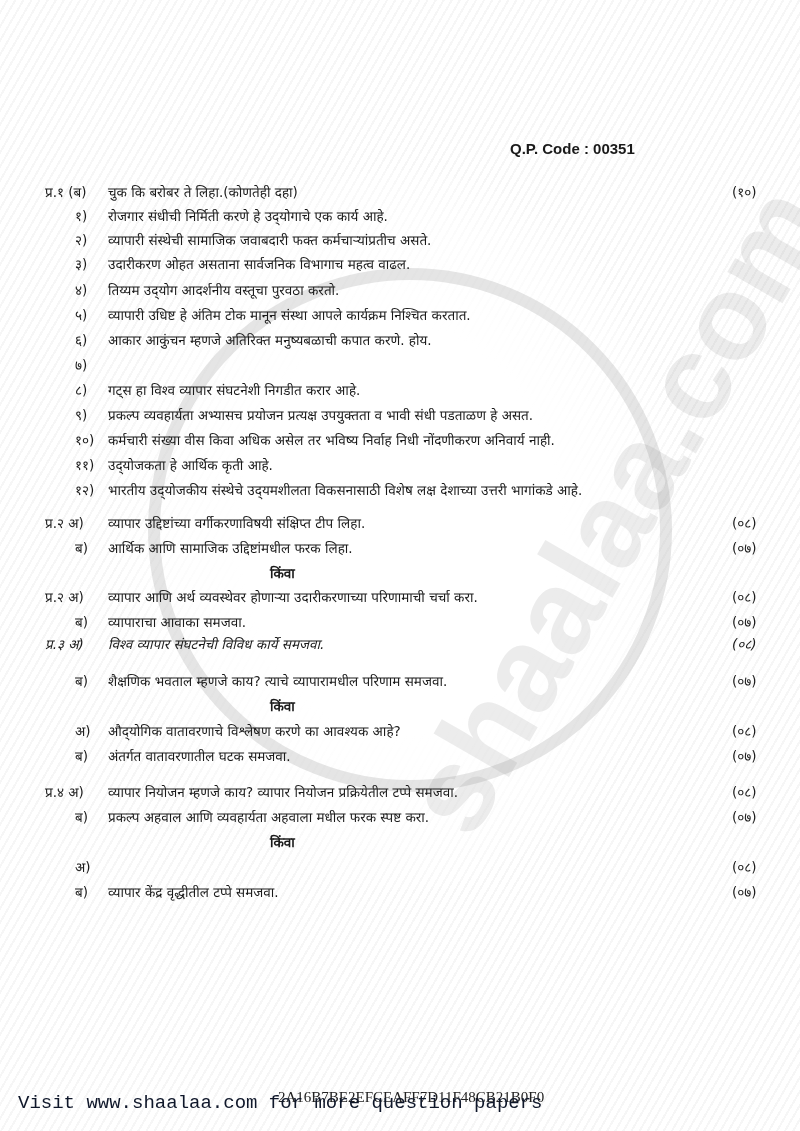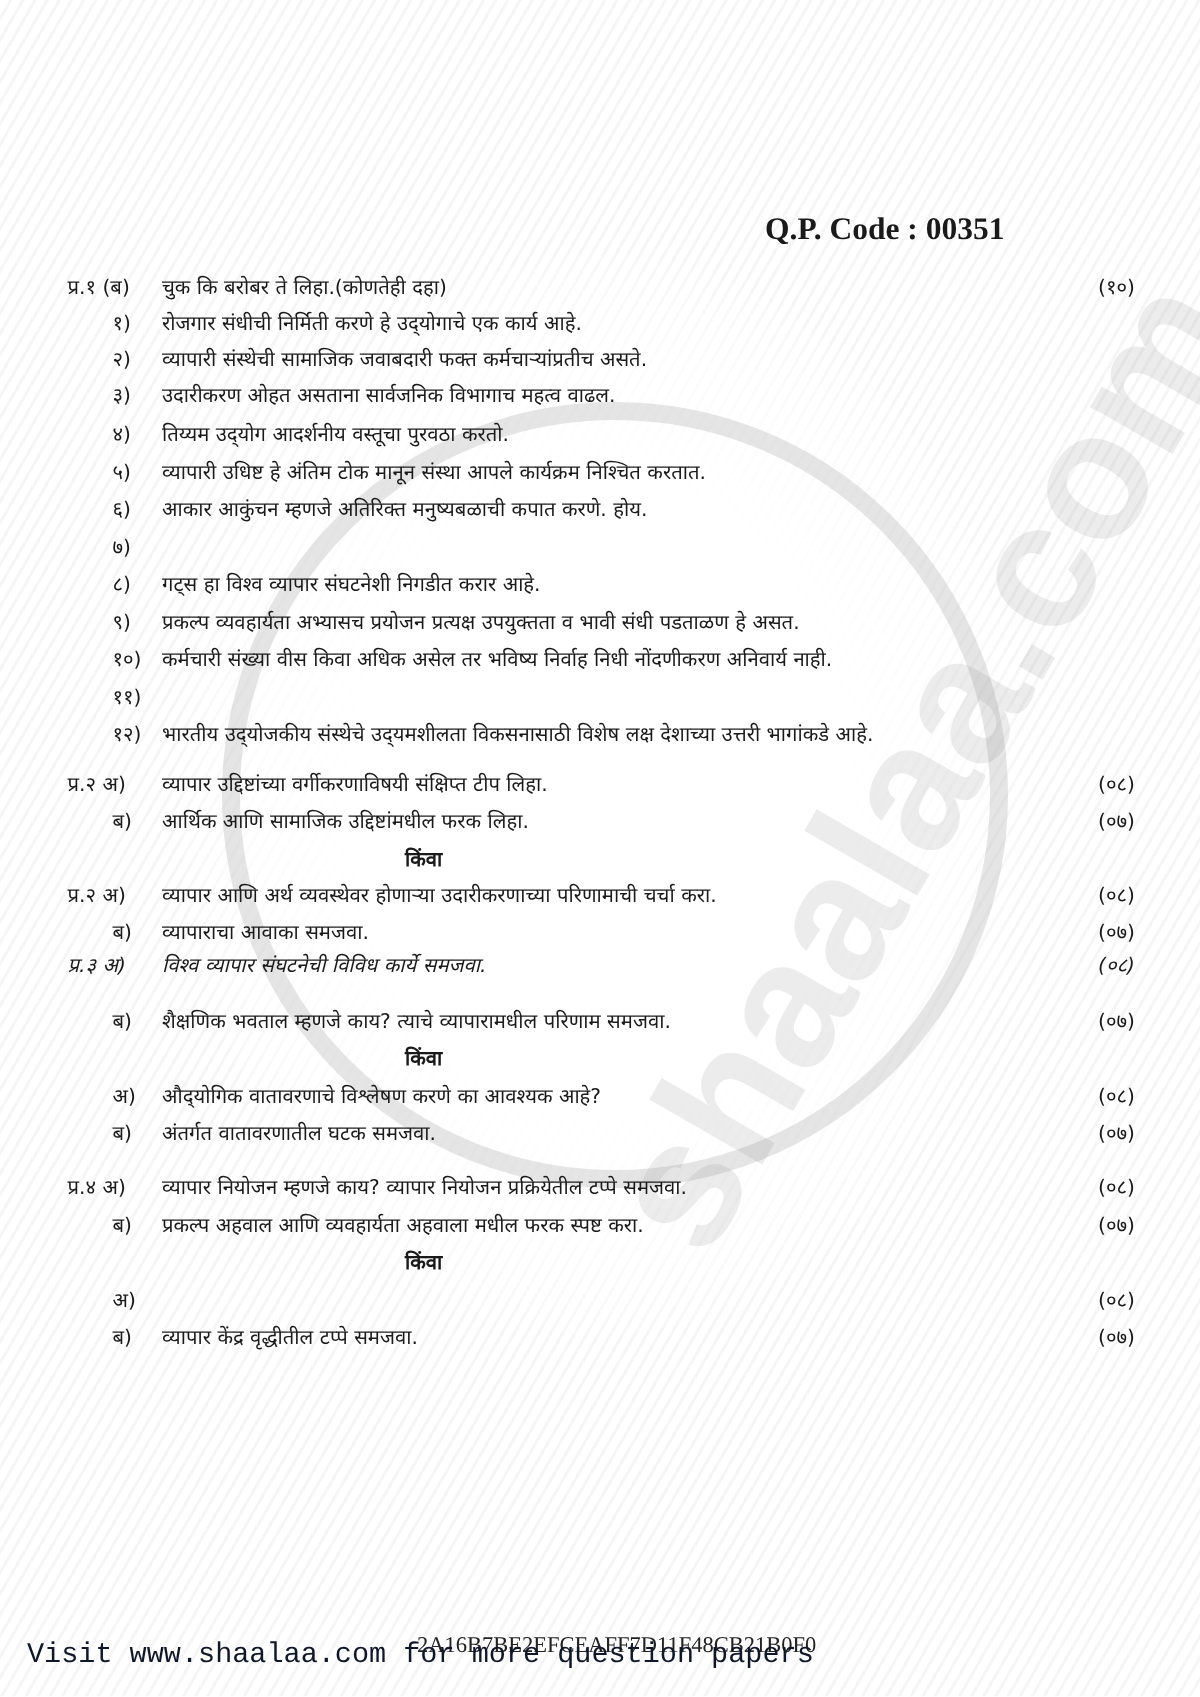--- a/index.html
+++ b/index.html
@@ -23,21 +23,21 @@
       border-radius: 50%; border: 12px solid rgba(160,160,160,0.28);
       pointer-events: none;
     }
     .wm-logo {
       position: absolute; left: 255px; top: 440px; transform: rotate(-60deg);
       font-family: "Liberation Sans", sans-serif; font-size: 120px; font-weight: bold;
       color: rgba(150,150,150,0.18); pointer-events: none; white-space: nowrap;
     }
     .qp-code {
       position: absolute; left: 510px; top: 140px;
-      font-family: Liberation Serif, serif; font-weight: bold; font-size: 21px;
+      font-family: Liberation Sans, sans-serif; font-weight: bold; font-size: 15px;
     }
     .line {
       position: absolute; left: 0; width: 796px; height: 24px;
       font-size: 13.5px; line-height: 24px;
     }
     .line .qno { position: absolute; left: 45px; }
     .line .sub { position: absolute; left: 75px; }
     .line .txt { position: absolute; left: 108px; white-space: nowrap; }
     .line .marks { position: absolute; left: 732px; }
     .kinva {
@@ -102,20 +102,21 @@
 <div class="line" style="top:403px;">
   <span class="sub">९)</span>
   <span class="txt">प्रकल्प व्यवहार्यता अभ्यासच प्रयोजन प्रत्यक्ष उपयुक्तता व भावी संधी पडताळण हे असत.</span>
 </div>
 <div class="line" style="top:428px;">
   <span class="sub">१०)</span>
   <span class="txt">कर्मचारी संख्या वीस किवा अधिक असेल तर भविष्य निर्वाह निधी नोंदणीकरण अनिवार्य नाही.</span>
 </div>
 <div class="line" style="top:453px;">
   <span class="sub">११)</span>
+  <span class="txt">उद्‌योजकता हे आर्थिक कृती आहे.</span>
 </div>
 <div class="line" style="top:478px;">
   <span class="sub">१२)</span>
   <span class="txt">भारतीय उद्‌योजकीय संस्थेचे उद्‌यमशीलता विकसनासाठी विशेष लक्ष देशाच्या उत्तरी भागांकडे आहे.</span>
 </div>
 
 <div class="line" style="top:511px;">
   <span class="qno">प्र.२ अ)</span>
   <span class="txt">व्यापार उद्दिष्टांच्या वर्गीकरणाविषयी संक्षिप्त टीप लिहा.</span>
   <span class="marks">(०८)</span>

